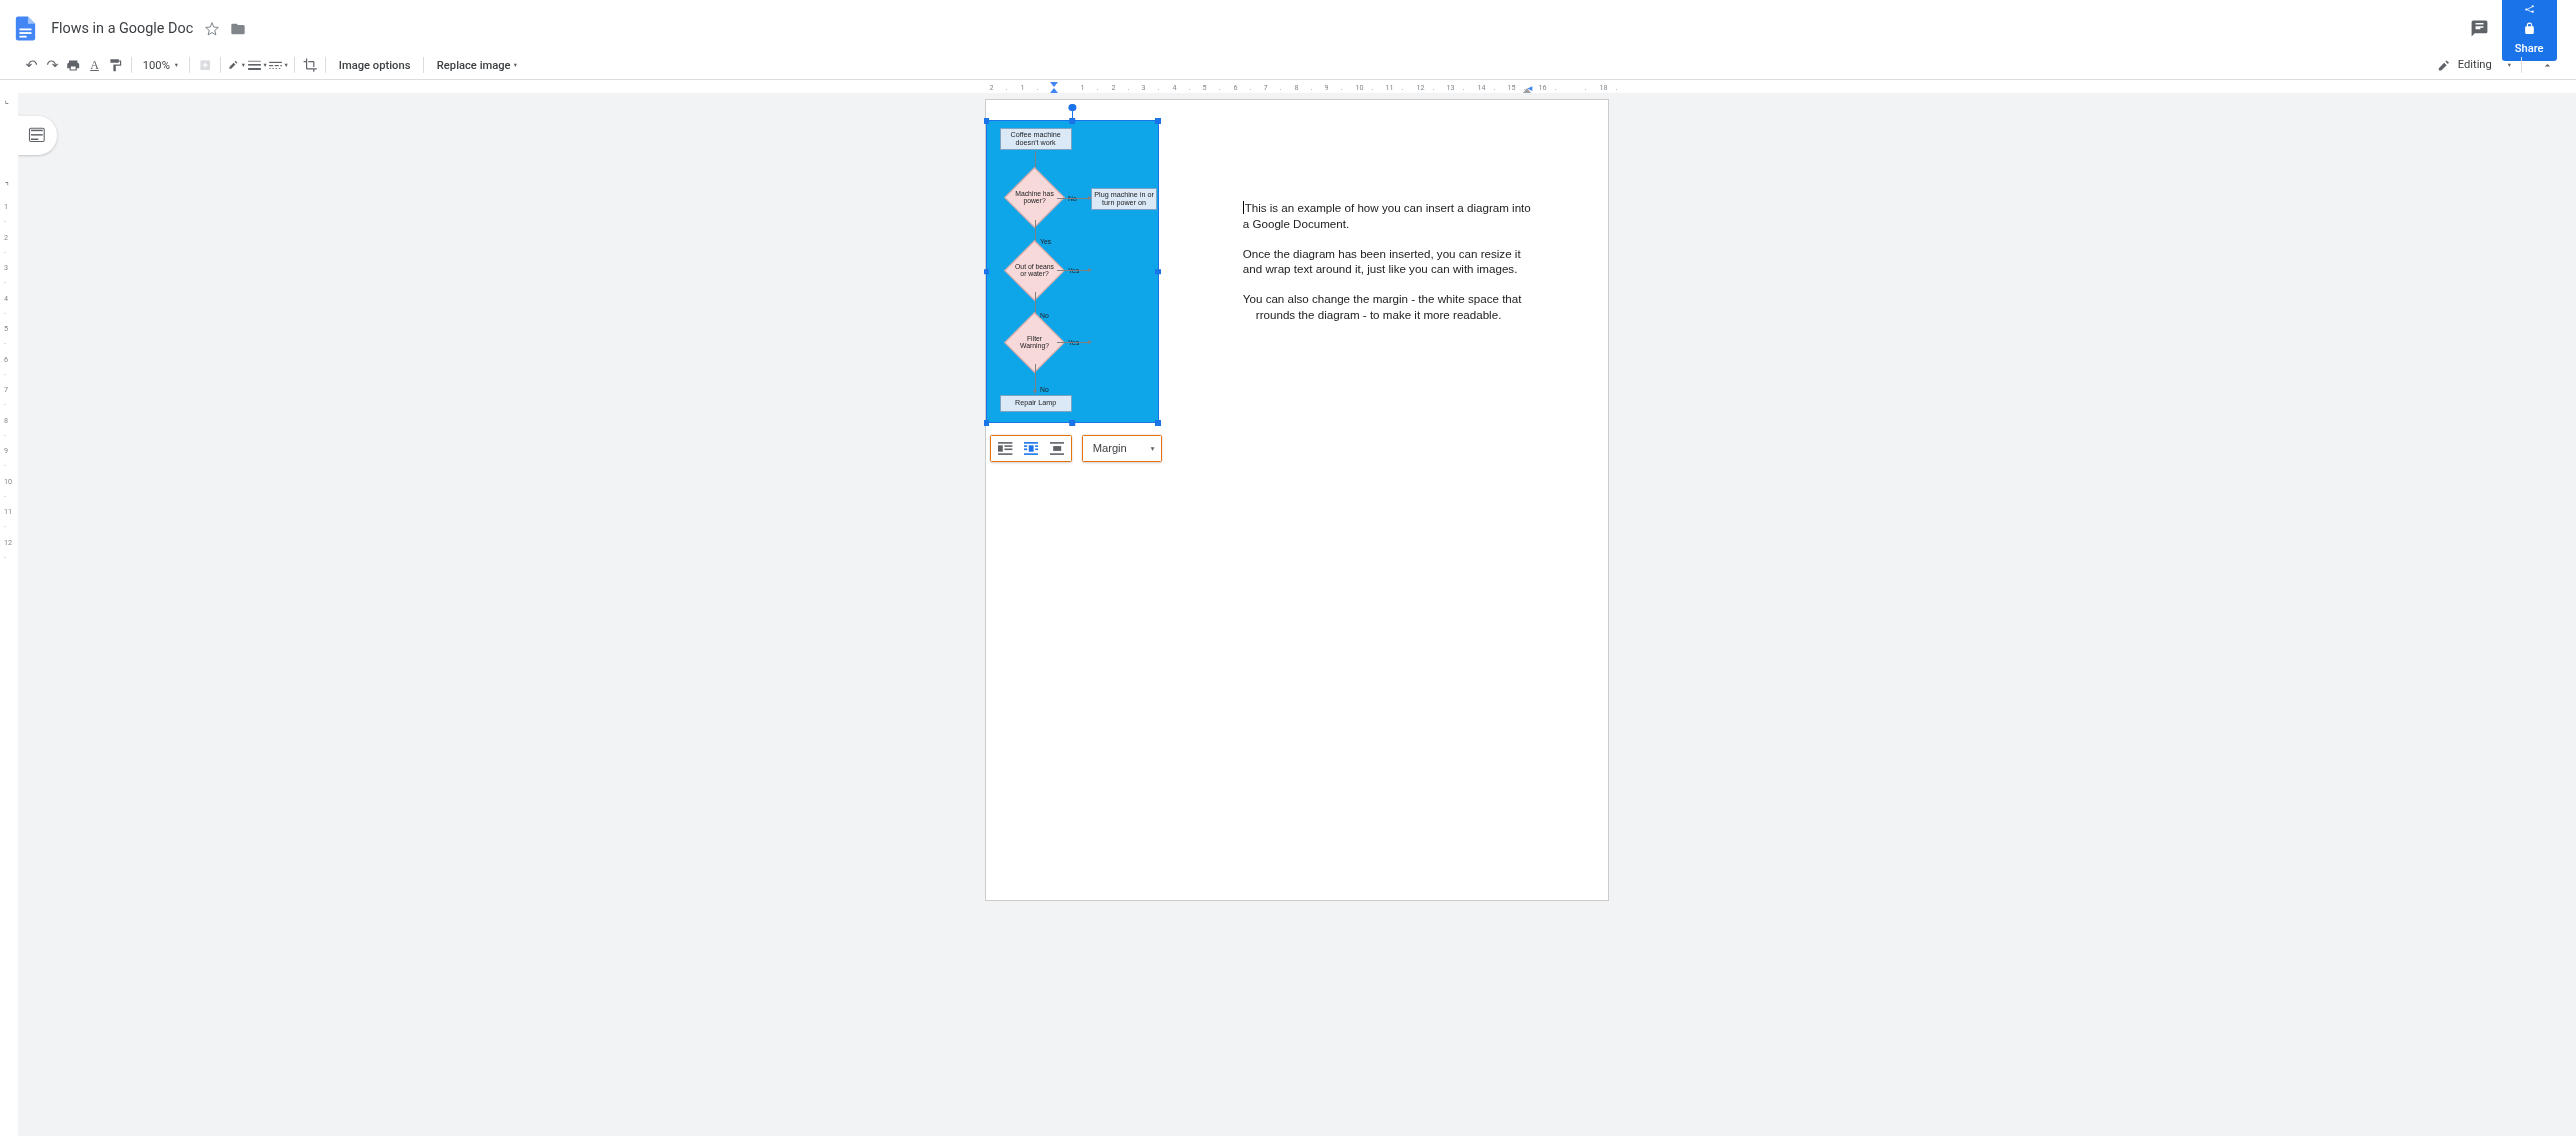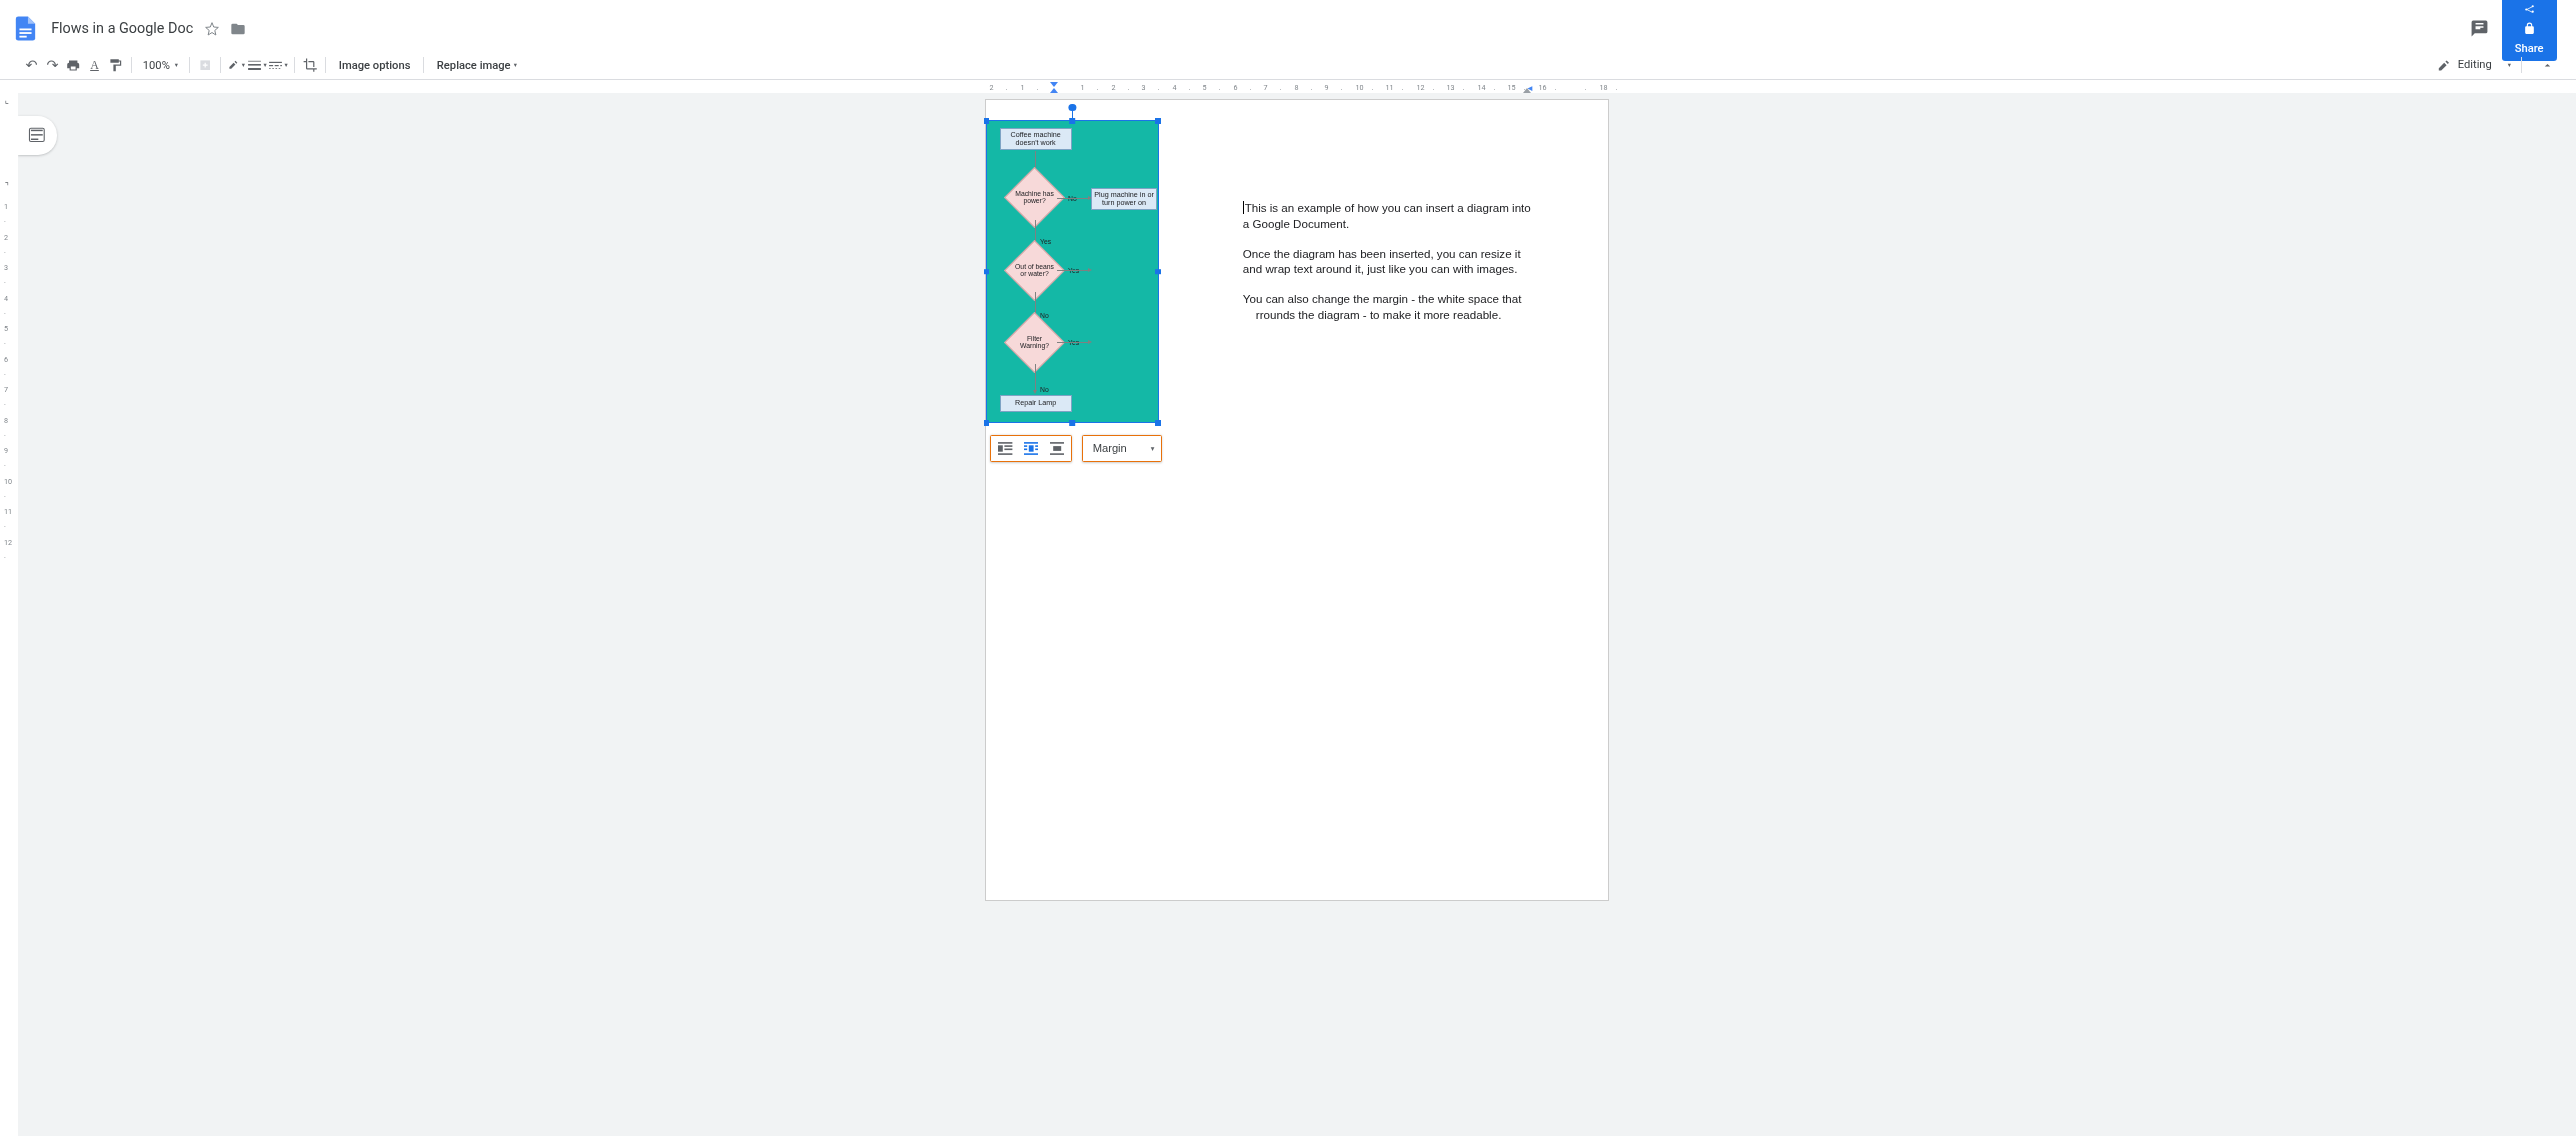--- a/index.html
+++ b/index.html
@@ -2,21 +2,21 @@
 <html style="font-size:13px"><head>
   <meta charset="utf-8">
   <style>
     * { margin: 0; padding: 0; box-sizing: border-box; }
     body { font-family: 'Google Sans', Roboto, Arial, sans-serif; background: #fff; overflow: hidden; color: #202124; }
 
     
     .title-row { display: flex; align-items: center; height: 51px; padding: 6.4px 6.4px 0 6.4px; }
     .docs-logo { width: 32px; height: 32px; display: flex; align-items: center; justify-content: center; margin: 0 3.2px; }
     .docs-logo svg { width: 29px; height: 29px; }
-    .title-col { display: flex; flex-direction: column; flex: 1; }
+    .title-col { display: flex; flex: 1; align-items: flex-end; }
     .title-line { display: flex; align-items: center; gap: 6.4px; padding-left: 3.2px; }
     .doc-title { font-size: 14.4px; color: #3c4043; padding: 0.8px 3.2px; }
     .star-btn, .move-btn { width: 19px; height: 19px; display:flex; align-items:center; justify-content:center; color: #80868b; cursor: pointer; }
     .star-btn svg, .move-btn svg { width: 16px; height: 16px; }
 
     .menu-row { display: flex; gap: 1.6px; padding-left: 3.2px; margin-top: 1.6px; }
     .menu-item { font-size: 11.2px; color: #202124; padding: 3.2px 5.6px; cursor: pointer; }
     .save-status { font-size: 11.2px; color: #5f6368; text-decoration: underline; padding: 3.2px 5.6px; margin-left: 6.4px; }
 
     .title-right { display: flex; align-items: center; gap: 11.2px; margin-right: 13px; }
@@ -53,21 +53,21 @@
     .vruler .vtick { position:absolute; left:4px; }
     .vruler .cap { position:absolute; left: 4.8px; font-size:8.8px; color:#5f6368; }
     .surface { flex:1; background:#f1f3f4; position:relative; overflow:hidden; }
 
     .outline-tab { position:absolute; top: 22.5px; left: 0px; width: 39px; height: 39px; background:#fff; border-radius: 0 19px 19px 0; box-shadow: 0 0.8px 2.4px rgba(60,64,67,.3); display:flex; align-items:center; justify-content:center; color:#5f6368; cursor:pointer; }
 
     .page { position:absolute; left: 50%; transform: translateX(-50%); top: 6.4px; width: 624px; background:#fff; border: 0.8px solid #ccc; min-height: 802px; }
     .page-body { padding: 77px 77px; position:relative; font-family: Arial; font-size: 11.6px; line-height: 1.35; }
 
     
-    .sel-box { position:absolute; left:0; top:20px; width: 173px; height: 303px; border: 0.8px solid #1a73e8; background:#14b8a6; }
+    .sel-box { position:absolute; left:0; top:20px; width: 173px; height: 303px; border: 0.8px solid #1a73e8; background:#0ea5e9; }
     .sel-handle { position:absolute; width:5.6px; height:5.6px; background:#1a73e8; }
     .rot-line { position:absolute; left:50%; top:-14.4px; width:0.8px; height:13px; background:#1a73e8; }
     .rot { position:absolute; left:50%; top:-17.7px; width:7.2px; height:7.2px; background:#1a73e8; border-radius:50%; transform:translateX(-50%); }
     .smh-n  { top:-3.2px; left:50%; transform:translateX(-50%);}
     .smh-s  { bottom:-3.2px; left:50%; transform:translateX(-50%);}
     .smh-w  { left:-3.2px; top:50%; transform:translateY(-50%);}
     .smh-e  { right:-3.2px; top:50%; transform:translateY(-50%);}
     .smh-nw { top:-3.2px; left:-3.2px;}
     .smh-ne { top:-3.2px; right:-3.2px;}
     .smh-sw { bottom:-3.2px; left:-3.2px;}

